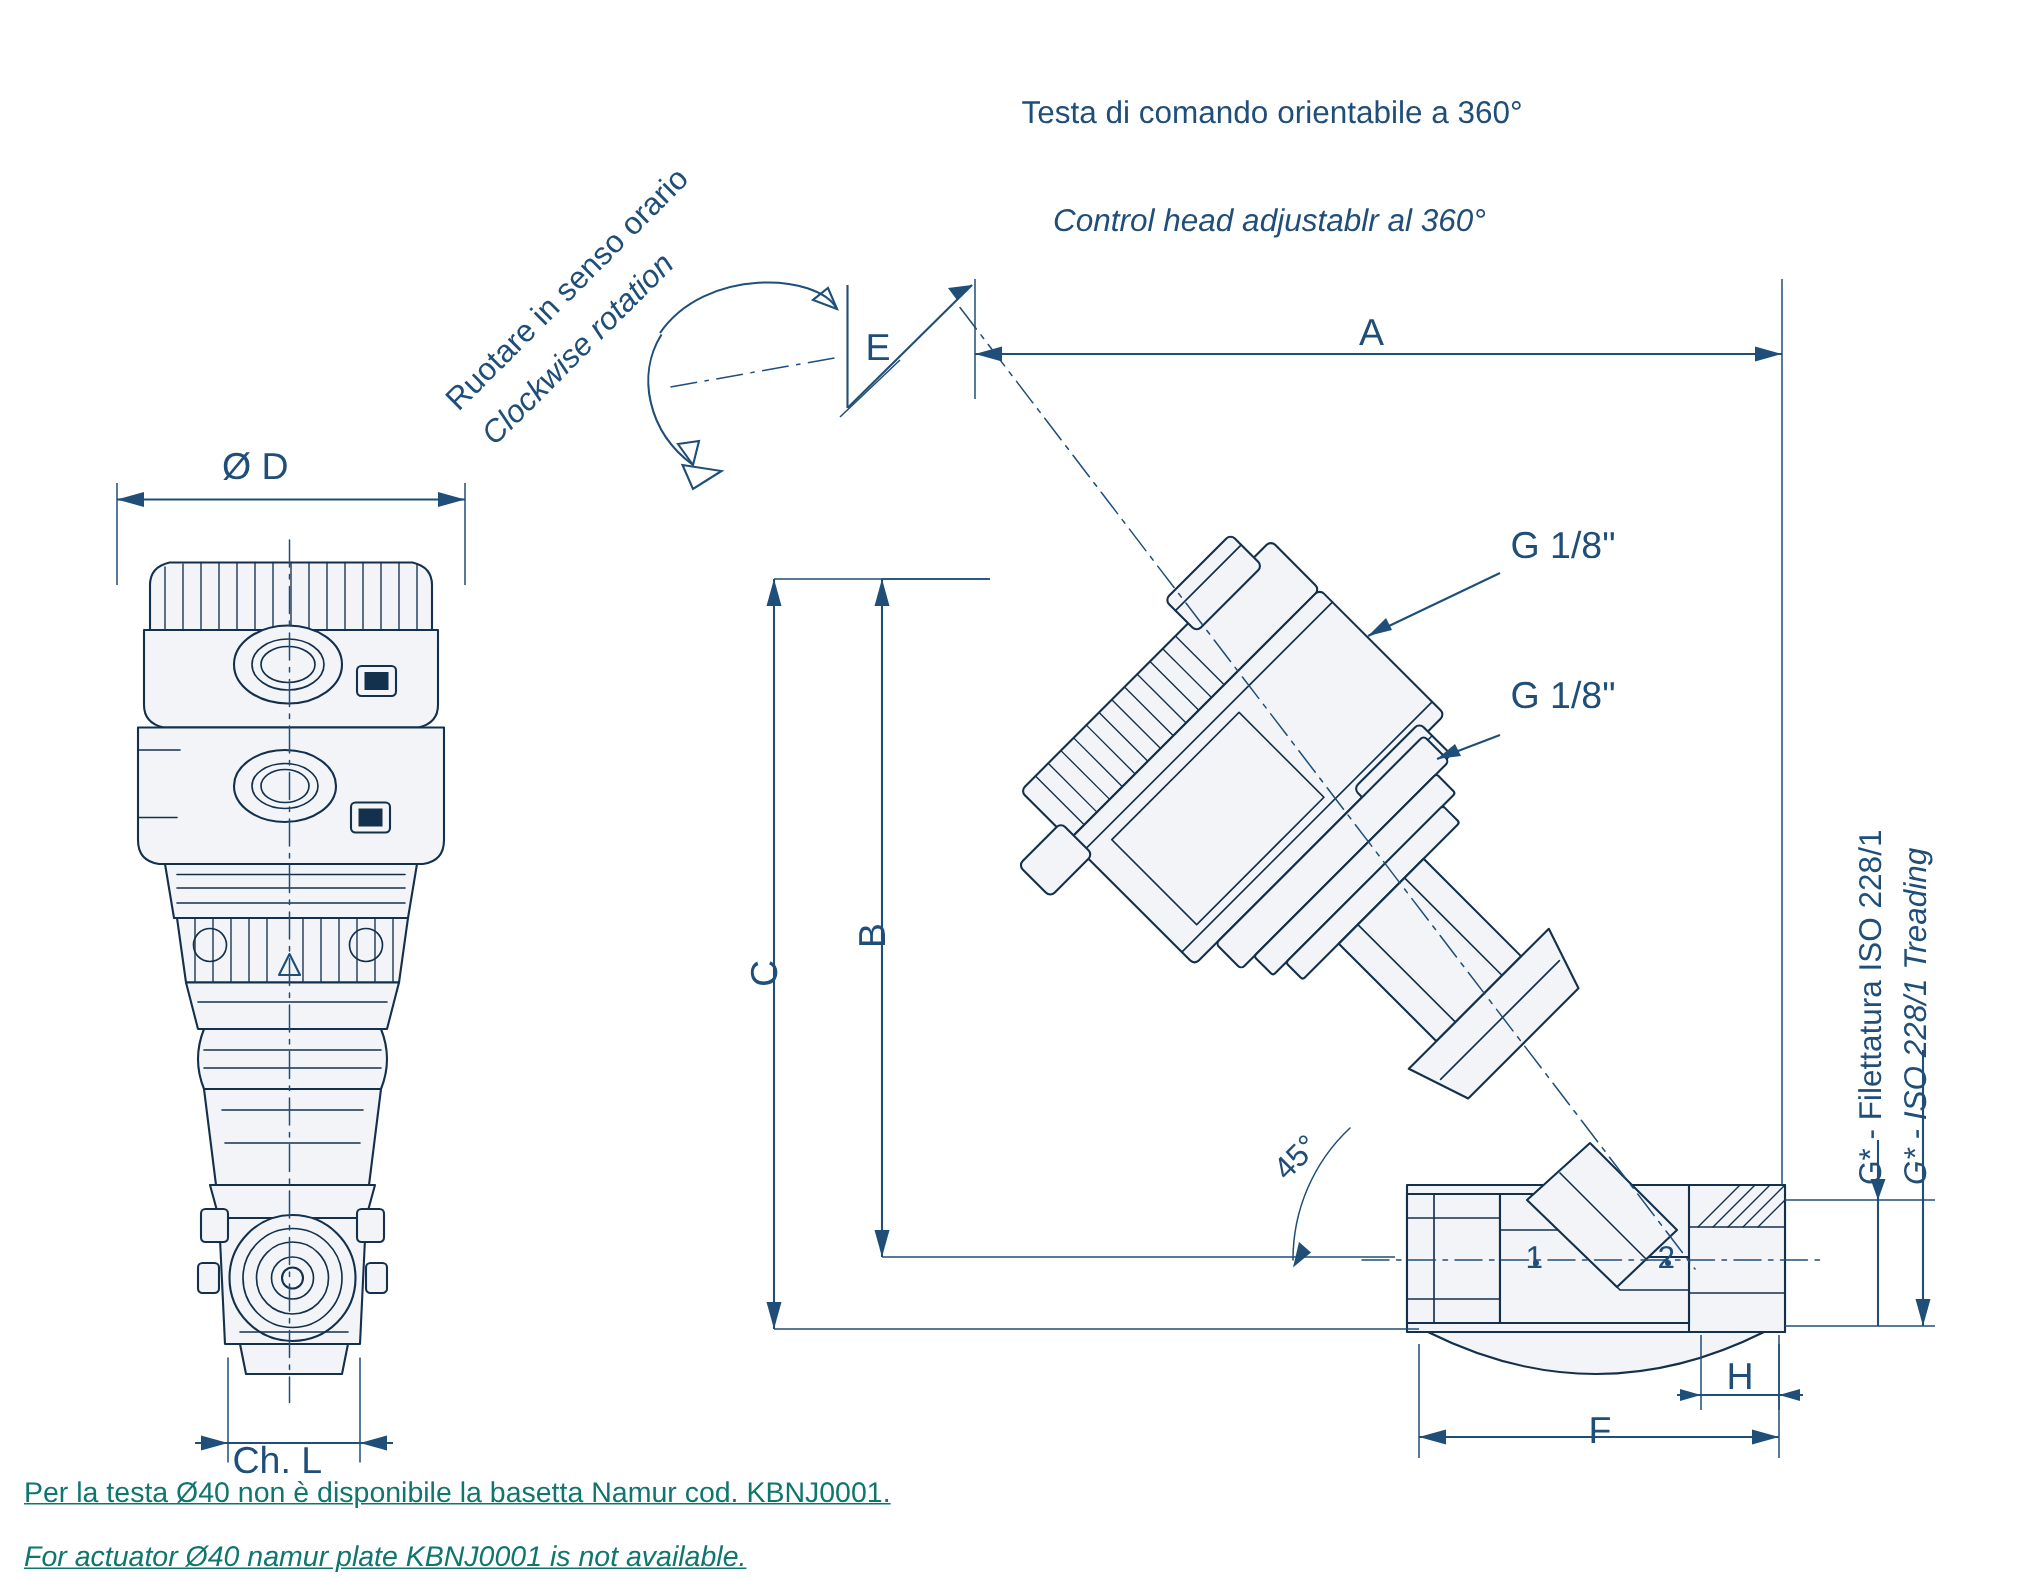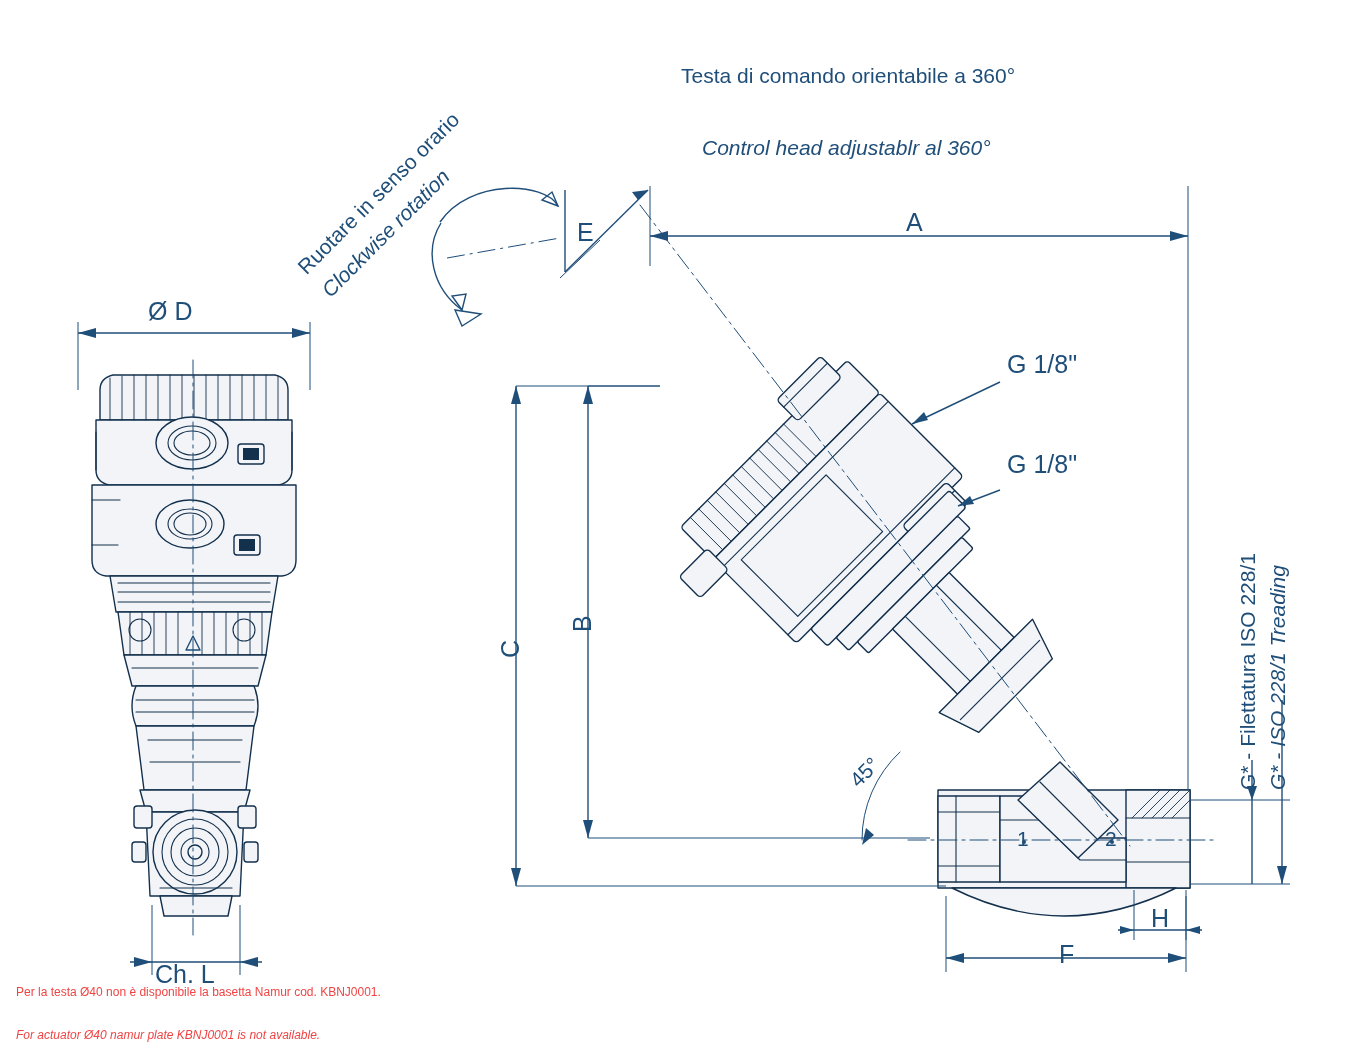--- a/index.html
+++ b/index.html
@@ -33,23 +33,24 @@
   .dim {
     color: #1f4e79;
     font-size: 25px;
   }
   .dim-small {
     color: #1f4e79;
     font-size: 21px;
   }
   .note {
     position: absolute;
-    color: #ef4444;
-    font-size: 12px;
+    color: #0f766e;
+    font-size: 19px;
     white-space: nowrap;
+    text-decoration: underline;
   }
   .note.it {
     font-style: italic;
   }
   .rot-n90 { transform: rotate(-90deg); transform-origin: left top; }
   .rot-45  { transform: rotate(-45deg); transform-origin: left top; }
   svg.layer {
     position: absolute;
     left: 0;
     top: 0;

